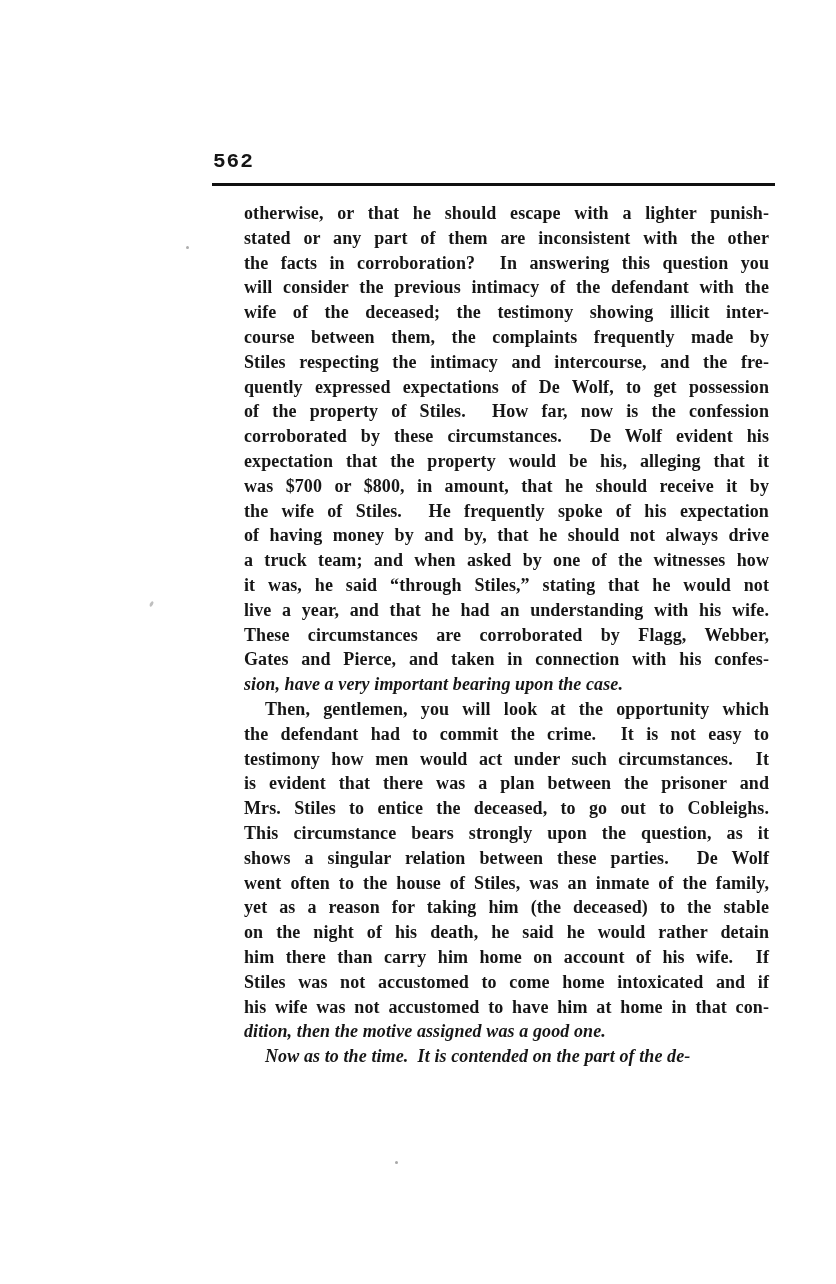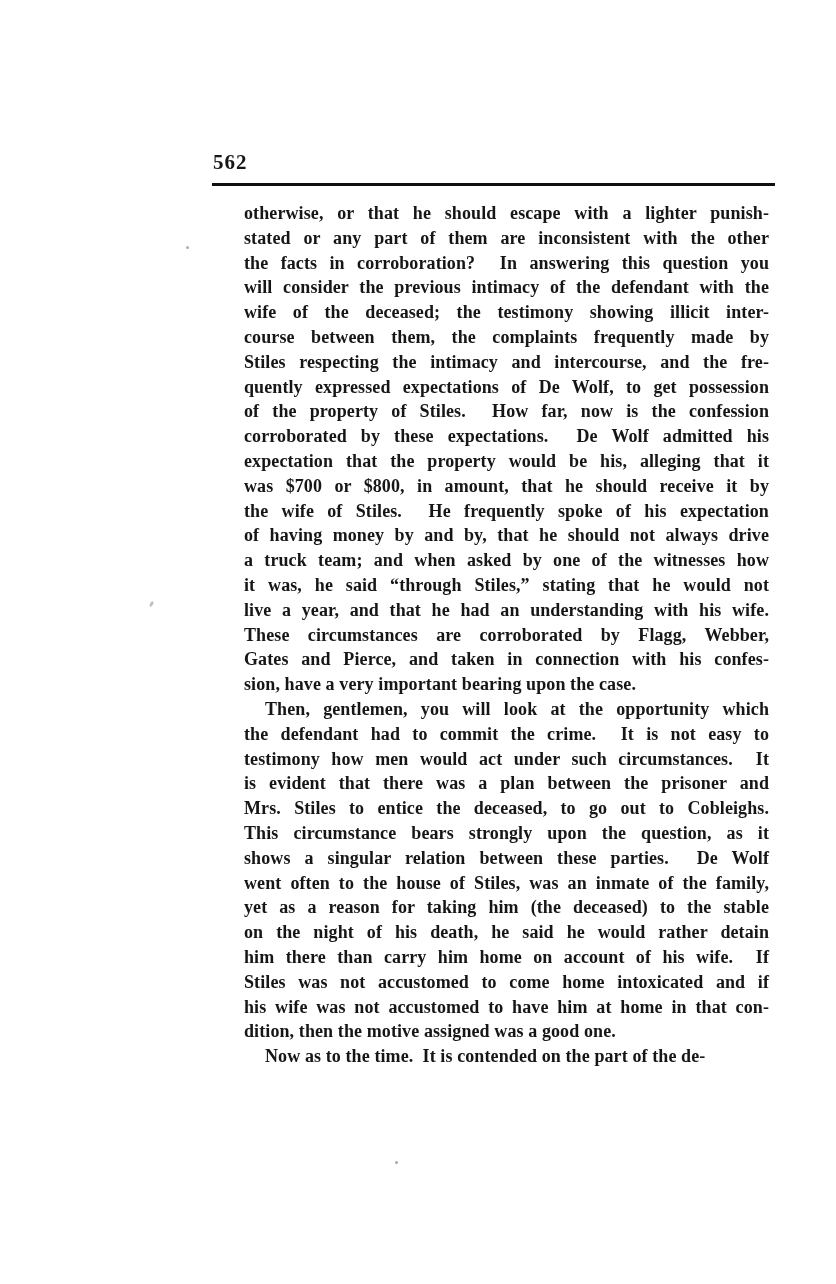--- a/index.html
+++ b/index.html
@@ -17,20 +17,21 @@
   }
   .page {
     position: absolute;
     left: 213px;
     top: 150px;
     width: 556px;
   }
   .running-head {
     position: relative;
     height: 33px;
+    font-family: Liberation Mono, monospace;
   }
   .page-number {
     position: absolute;
     left: 0;
     top: 0;
     font-size: 21px;
     font-weight: 700;
     letter-spacing: 1px;
   }
   .head-title {
@@ -60,20 +61,21 @@
     line-height: 24.8px;
     font-size: 18px;
     font-weight: 700;
     text-align: justify;
     text-align-last: justify;
     white-space: pre-wrap;
     letter-spacing: 0.1px;
   }
   .line.last {
     text-align-last: left;
+    font-style: italic;
   }
   .line.indent {
     text-indent: 21px;
   }
   .speck {
     position: absolute;
     background: #8a8a8a;
     border-radius: 50%;
   }
   .speck.s1 { left: 150px; top: 601px; width: 3px; height: 6px; transform: rotate(30deg); opacity: .55; }
@@ -91,21 +93,21 @@
   <div class="body-text">
       <div class="line">otherwise, or that he should escape with a lighter punish-</div>
       <div class="line">stated or any part of them are inconsistent with the other</div>
       <div class="line">the facts in corroboration?  In answering this question you</div>
       <div class="line">will consider the previous intimacy of the defendant with the</div>
       <div class="line">wife of the deceased; the testimony showing illicit inter-</div>
       <div class="line">course between them, the complaints frequently made by</div>
       <div class="line">Stiles respecting the intimacy and intercourse, and the fre-</div>
       <div class="line">quently expressed expectations of De Wolf, to get possession</div>
       <div class="line">of the property of Stiles.  How far, now is the confession</div>
-      <div class="line">corroborated by these expectations.  De Wolf admitted his</div>
+      <div class="line">corroborated by these circumstances.  De Wolf evident his</div>
       <div class="line">expectation that the property would be his, alleging that it</div>
       <div class="line">was $700 or $800, in amount, that he should receive it by</div>
       <div class="line">the wife of Stiles.  He frequently spoke of his expectation</div>
       <div class="line">of having money by and by, that he should not always drive</div>
       <div class="line">a truck team; and when asked by one of the witnesses how</div>
       <div class="line">it was, he said “through Stiles,” stating that he would not</div>
       <div class="line">live a year, and that he had an understanding with his wife.</div>
       <div class="line">These circumstances are corroborated by Flagg, Webber,</div>
       <div class="line">Gates and Pierce, and taken in connection with his confes-</div>
       <div class="line last">sion, have a very important bearing upon the case.</div>

